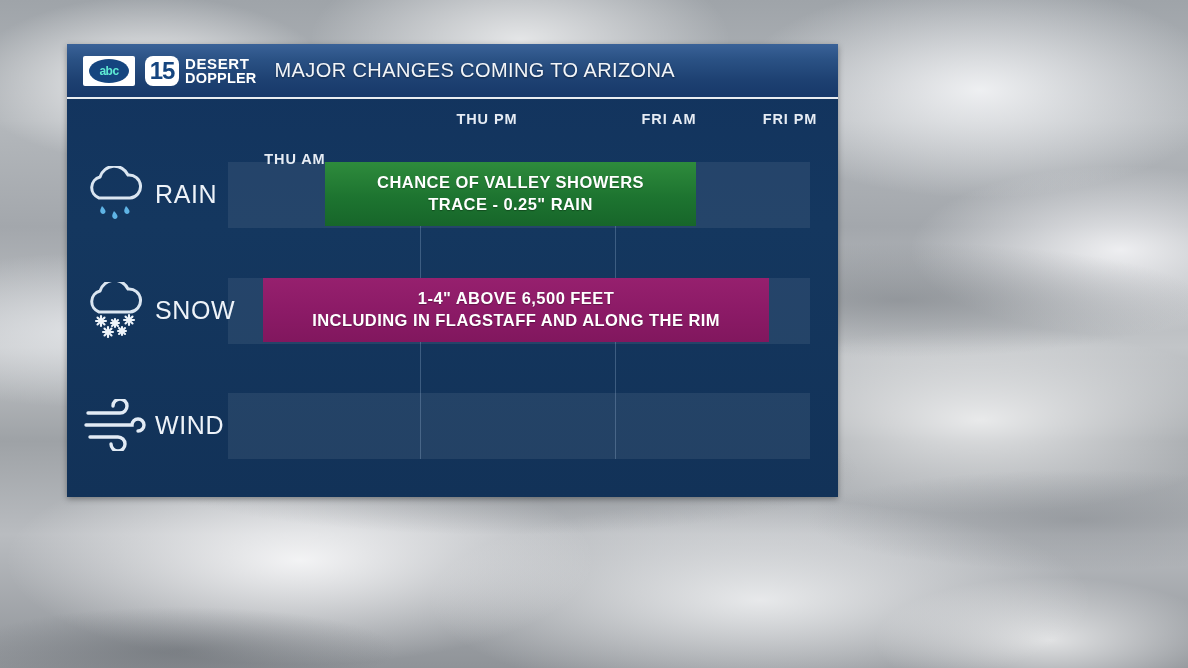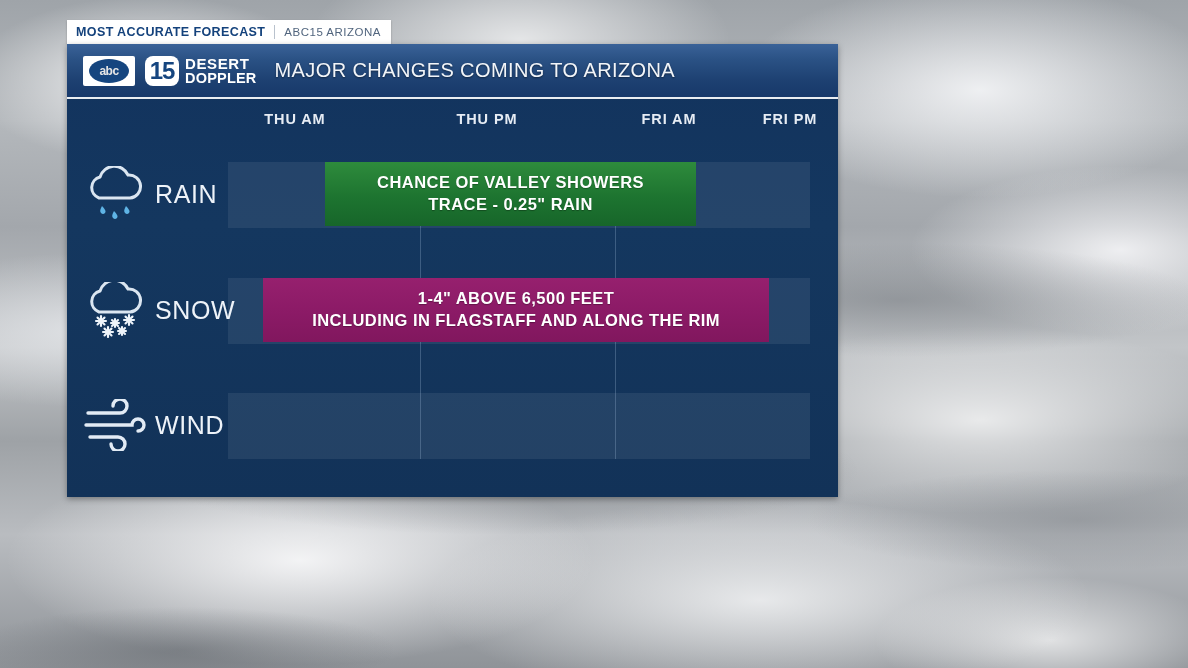--- a/index.html
+++ b/index.html
@@ -106,21 +106,21 @@
   .logo-abc {
     width: 52px; height: 30px;
     background: #ffffff;
     border-radius: 2px;
     display: flex; align-items: center; justify-content: center;
   }
   .logo-abc .puck {
     width: 40px; height: 24px;
     border-radius: 50%;
     background: #15457f;
-    color: #e5e5e5;
+    color: #5eead4;
     font-size: 12px;
     font-weight: bold;
     letter-spacing: -.5px;
     display: flex; align-items: center; justify-content: center;
   }
   .logo-15 {
     margin-left: 10px;
     width: 34px; height: 30px;
     background: #ffffff;
     border-radius: 8px;
@@ -242,44 +242,39 @@
   svg { display: block; }
 </style>
 </head>
 <body>
 
 <div id="stage">
 
   <div class="sky"></div>
   <div class="sky-dark"></div>
 
-  <div class="eyebrow">
-    <span class="eb-main">MOST ACCURATE FORECAST</span>
-    <span class="eb-sep"></span>
-    <span class="eb-sub">ABC15 ARIZONA</span>
-  </div>
 
   <div class="panel">
 
     <div class="panel-header">
       <div class="logo">
         <div class="logo-abc">
           <div class="puck">abc</div>
         </div>
         <div class="logo-15">15</div>
         <div class="logo-words">
           <span class="lw1">DESERT</span>
           <span class="lw2">DOPPLER</span>
         </div>
       </div>
       <div class="panel-title">MAJOR CHANGES COMING TO ARIZONA</div>
     </div>
 
     <div class="timeline-head">
-      <div class="col-label" id="col0" style="left: 227.93px;">THU AM</div>
+      <div class="col-label" id="col0" style="left: 227.93px; margin-top: 40px;">THU AM</div>
       <div class="col-label" id="col1" style="left: 419.99px;">THU PM</div>
       <div class="col-label" id="col2" style="left: 602px;">FRI AM</div>
       <div class="col-label" id="col3" style="left: 710.99px; padding-left: 24px;">FRI PM</div>
     </div>
 
     <div class="grid-area">
       <div class="band" style="top:0px;   height:66px;"></div>
       <div class="band" style="top:116px; height:66px;"></div>
       <div class="band" style="top:231px; height:66px;"></div>
       <div class="vline" style="left:33%;"></div>

